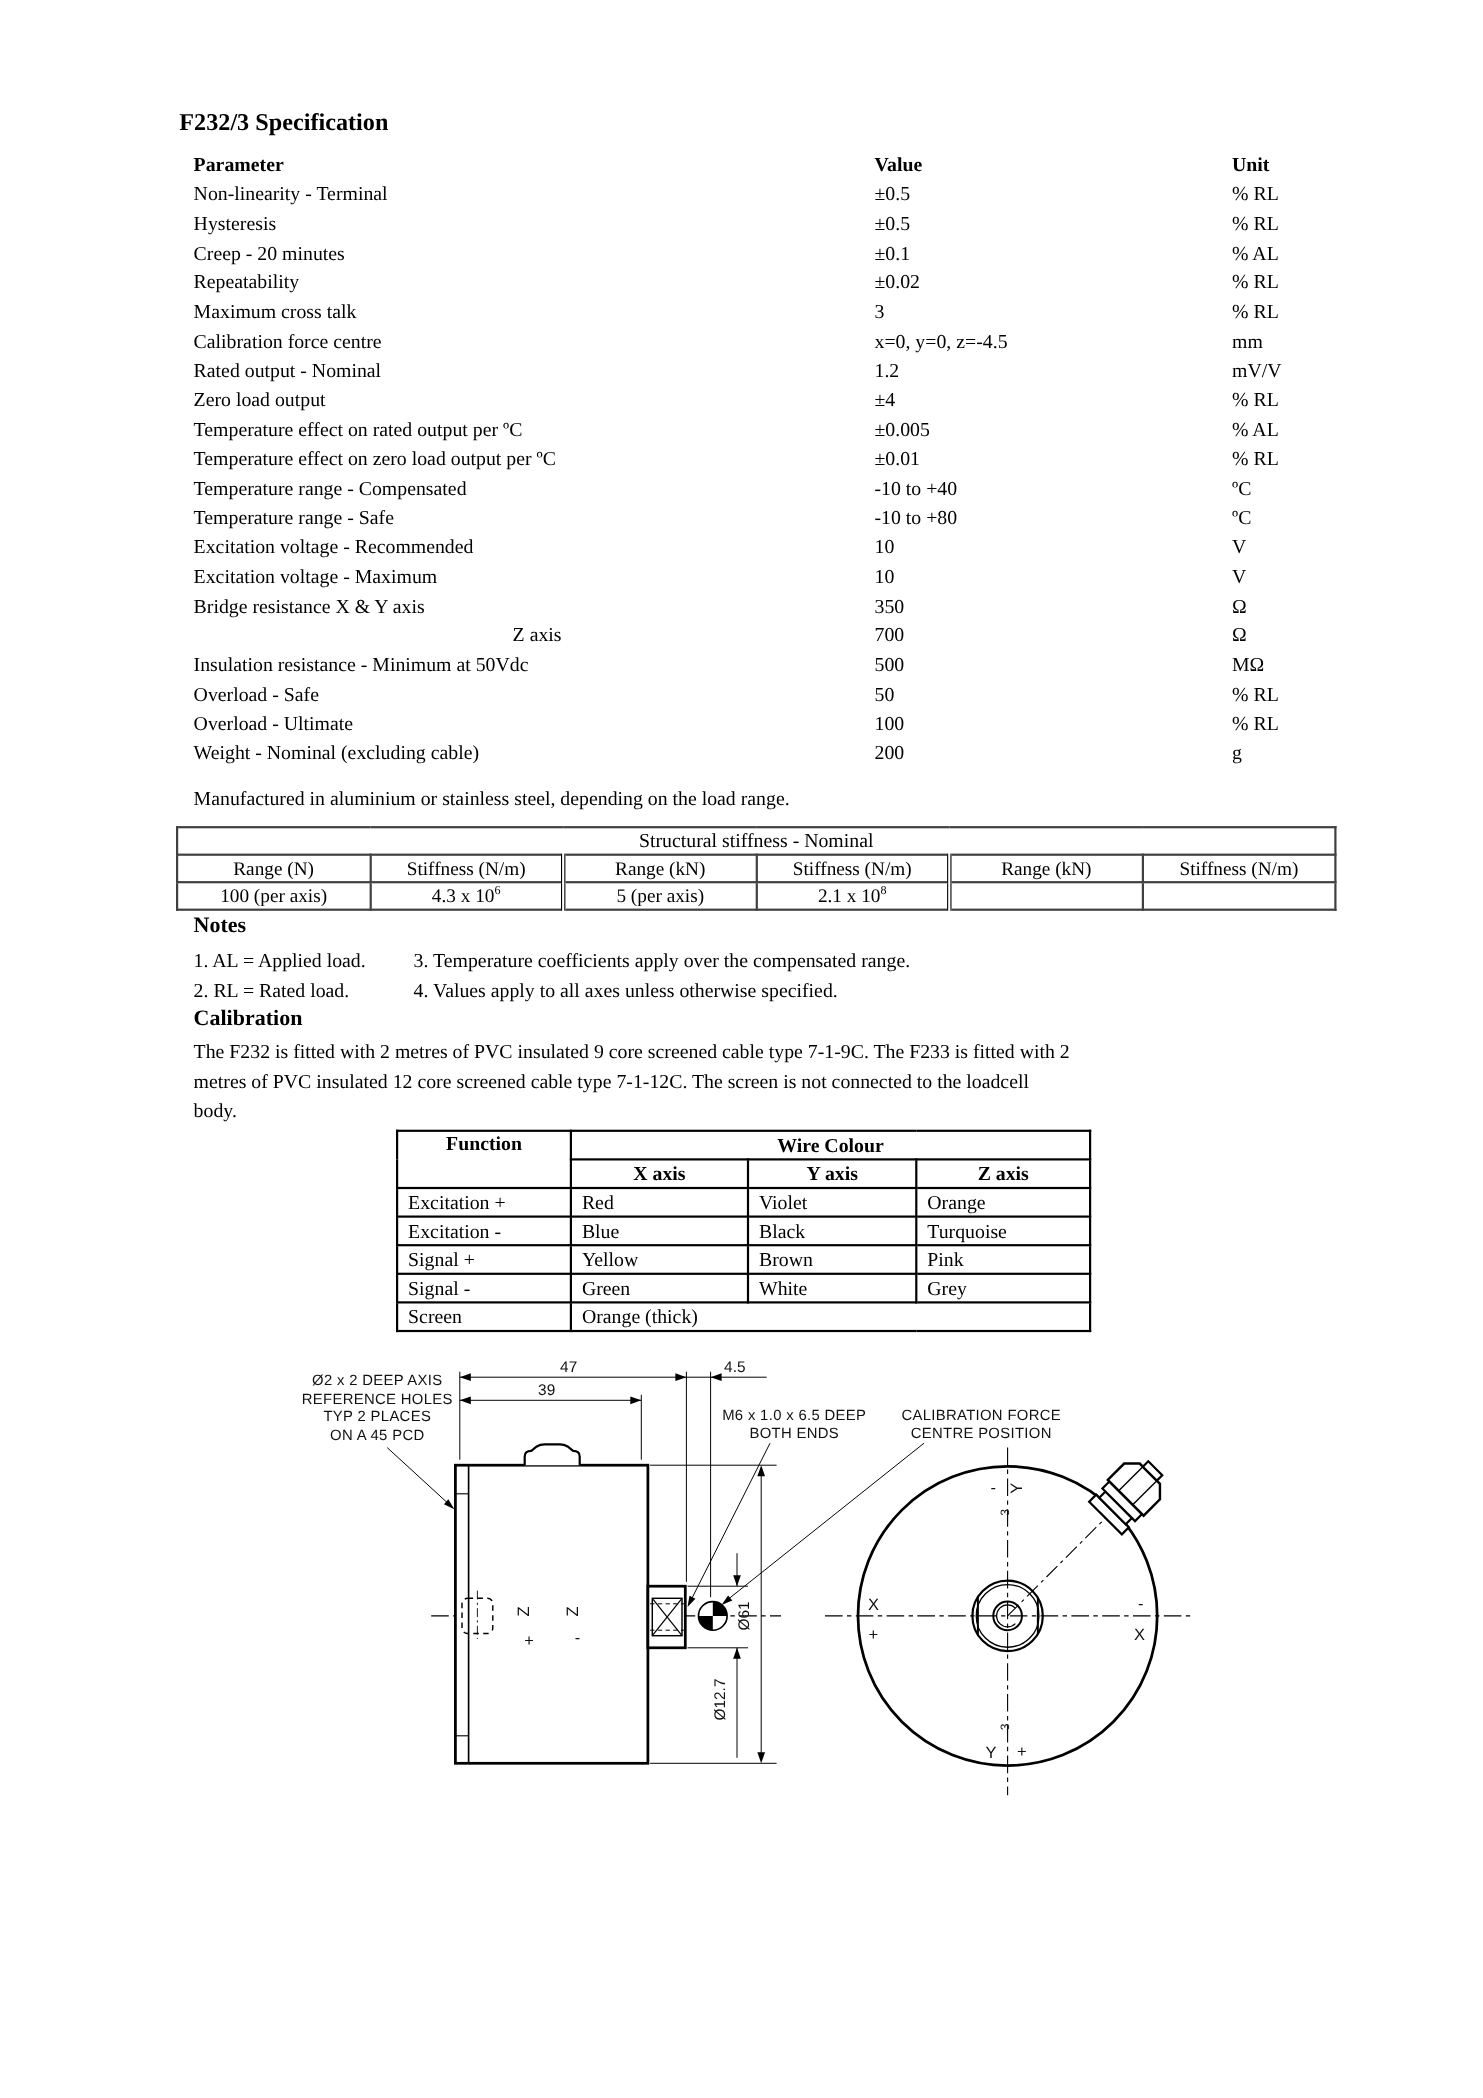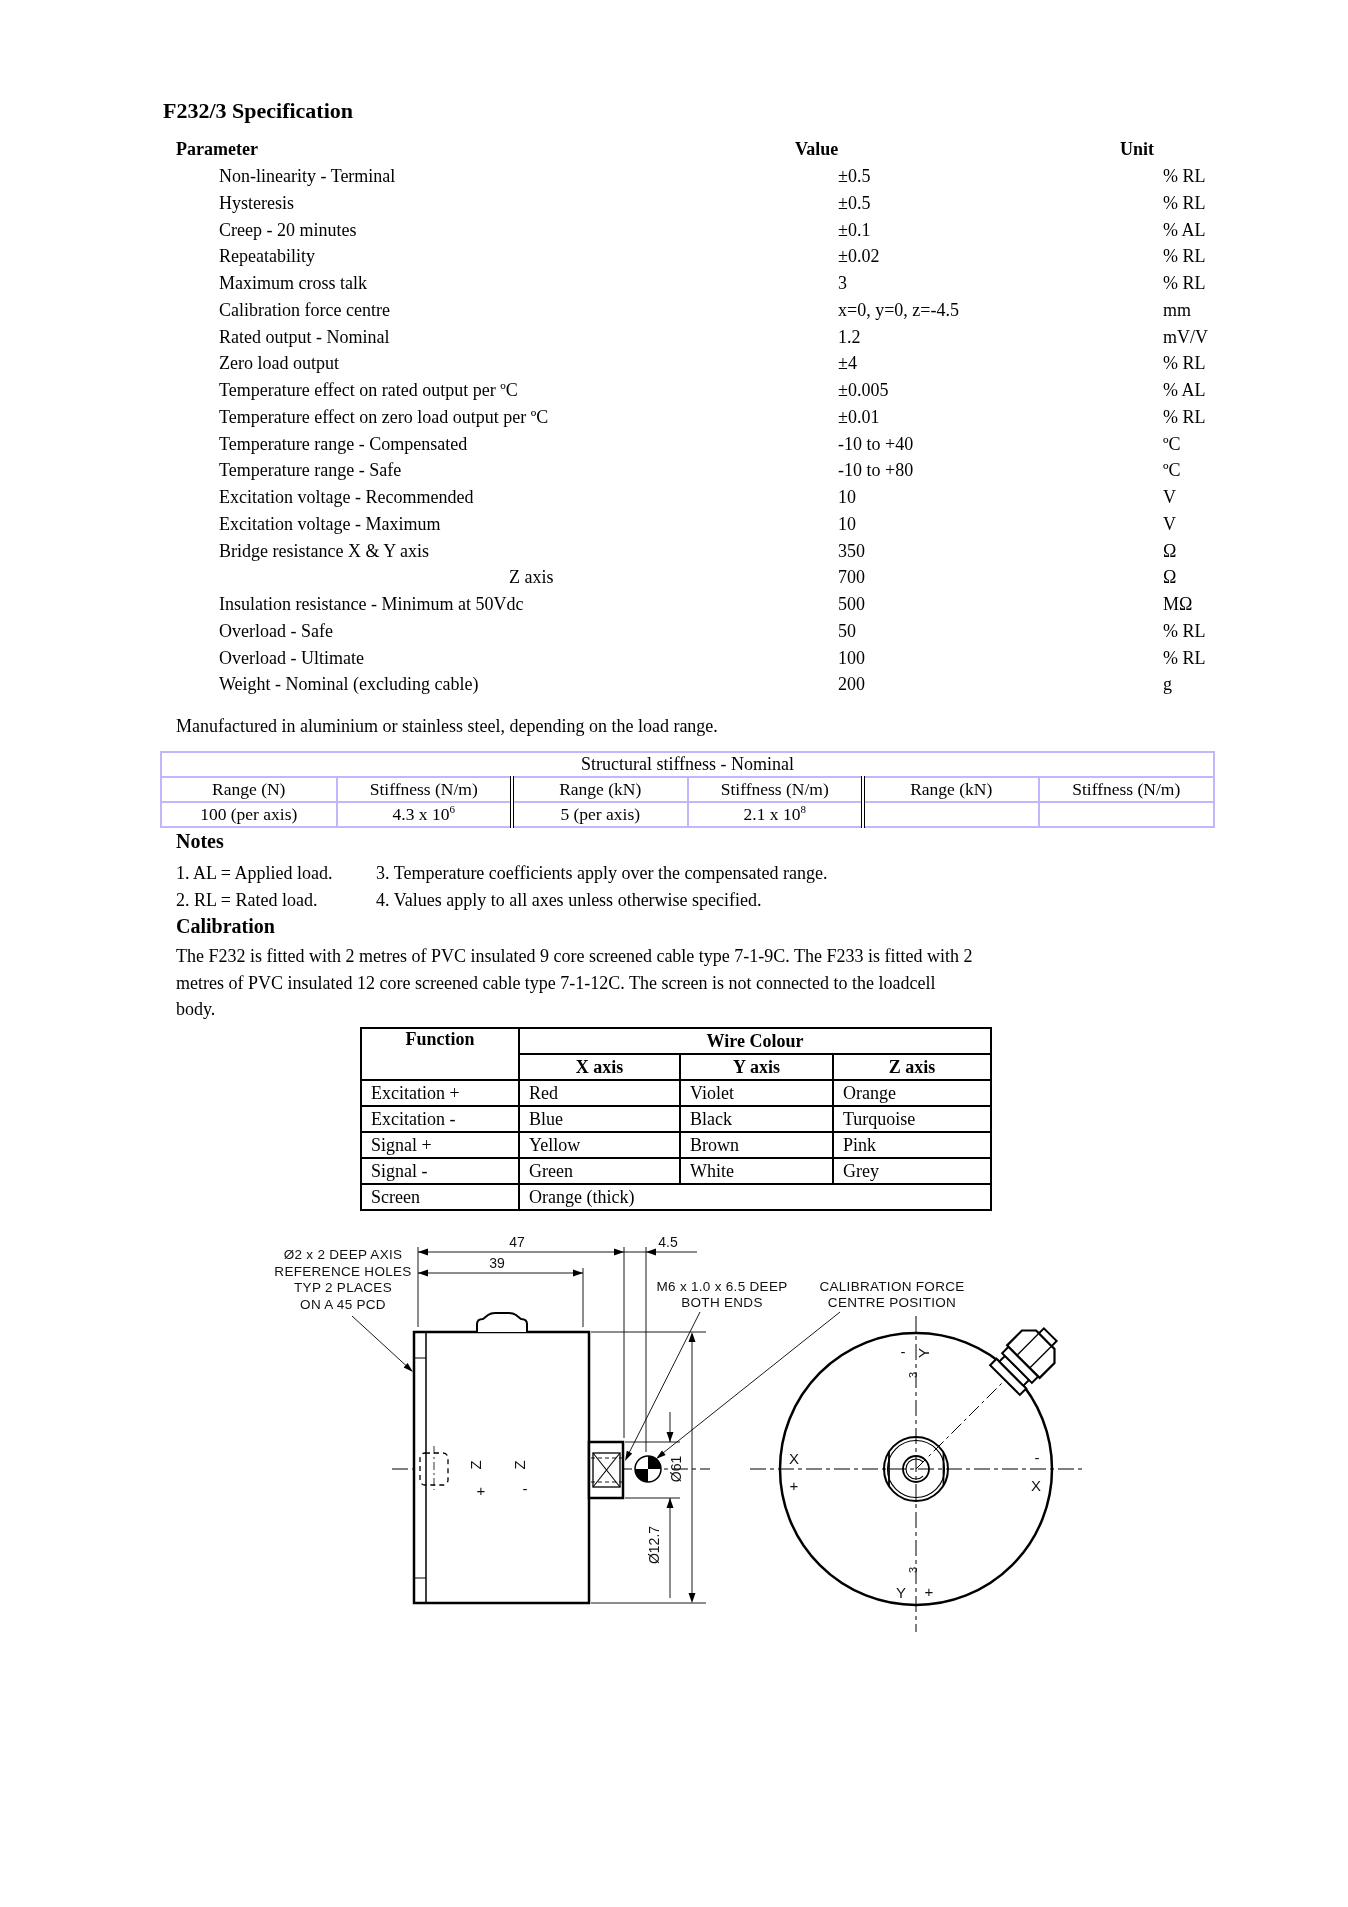--- a/index.html
+++ b/index.html
@@ -8,29 +8,29 @@
     font-family:"Liberation Serif",serif;position:relative;overflow:hidden;
   }
   .abs{position:absolute;}
   .title{left:163px;top:98px;font-size:22px;font-weight:bold;white-space:nowrap;text-align:center;}
   
   .spec-head,.spec-row{
     display:grid;grid-template-columns:619px 325px 1fr;
     font-size:18px;line-height:26.75px;white-space:nowrap;
   }
   .spec-head{left:176px;top:136px;width:1100px;font-weight:bold;}
-  .spec-rows{left:176px;top:163px;width:1100px;margin-left:43px;}
+  .spec-rows{left:176px;top:163px;width:1100px;}
   .spec-row{height:26.75px;}
   .indent{padding-left:290px;}
   .footnote{left:176px;top:716px;font-size:18px;white-space:nowrap;}
   
   .stiff-wrap{left:160px;top:751px;}
   table.stiff{border-collapse:collapse;table-layout:fixed;width:1055px;}
   table.stiff td{
-    border:2px solid #c4b5fd;font-size:17.5px;text-align:center;
+    border:2px solid #404040;font-size:17.5px;text-align:center;
     height:21px;padding:1px 0;white-space:nowrap;overflow:hidden;
   }
   table.stiff td.st-title{font-size:18px;height:20px;}
   table.stiff td.dbl{border-left:4px double #000;}
   sup{font-size:11px;vertical-align:super;line-height:0;}
   
   .h2{font-size:20px;font-weight:bold;white-space:nowrap;}
   .notes-list{left:176px;top:860px;font-size:18px;}
   .note-row{position:relative;height:26.5px;line-height:26.5px;white-space:nowrap;}
   .note-c2{position:absolute;left:200px;top:0;text-align:center;}

